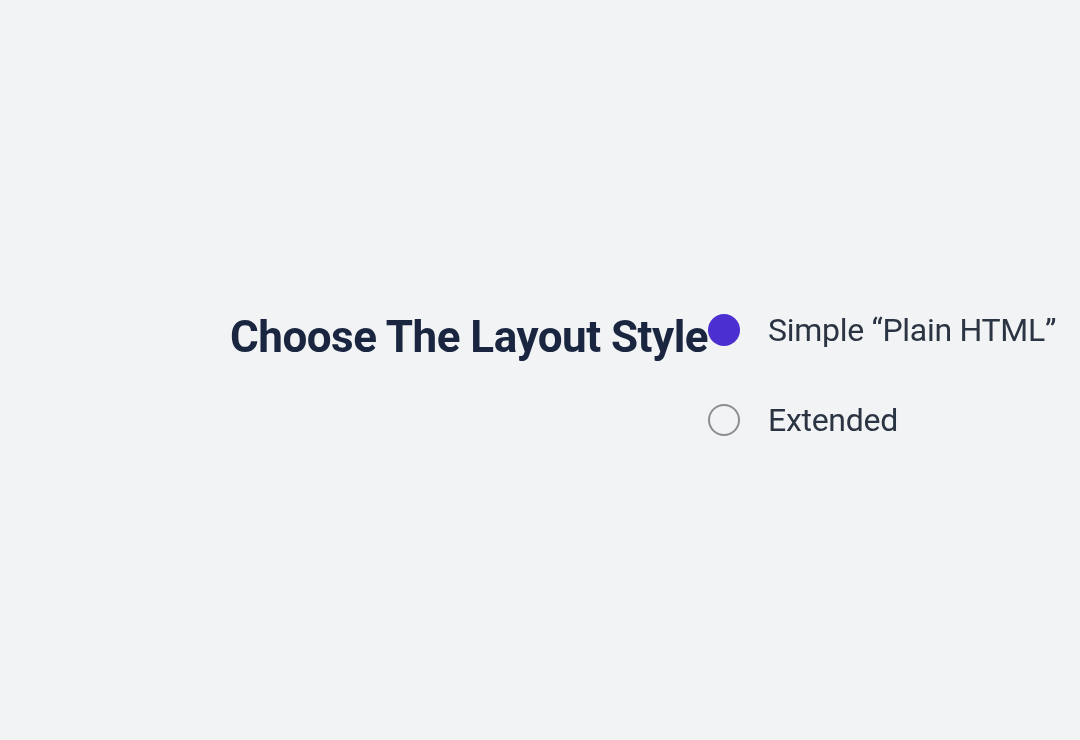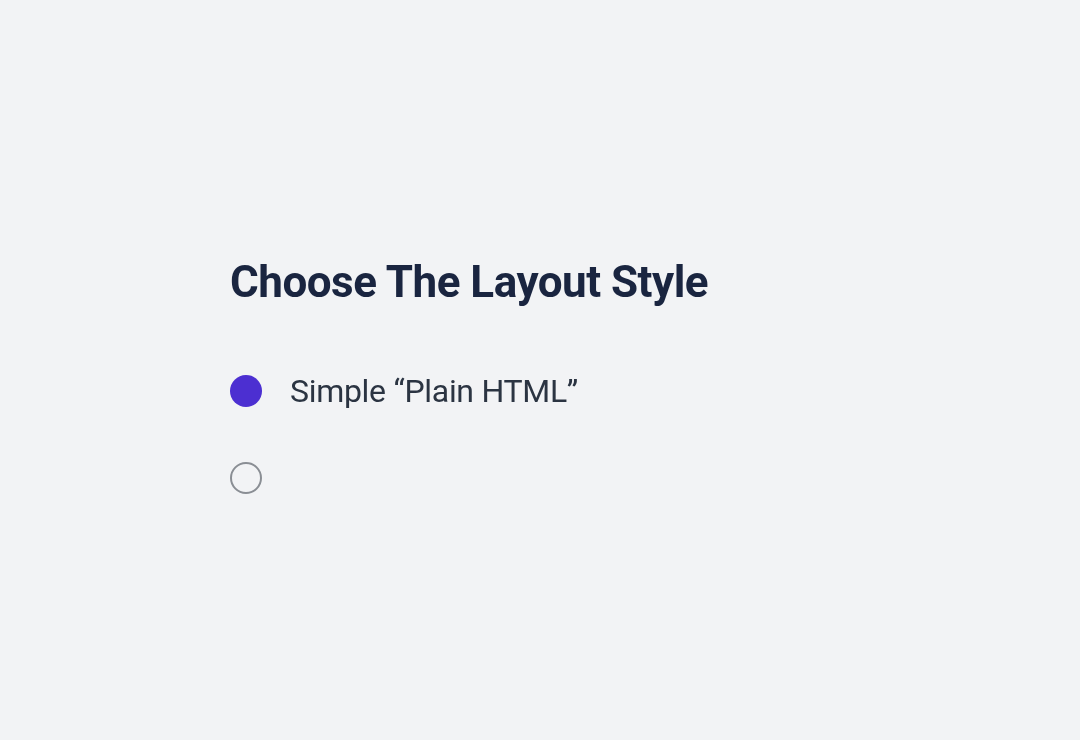--- a/index.html
+++ b/index.html
@@ -14,21 +14,20 @@
       border-radius: 28px;
       font-family: -apple-system, BlinkMacSystemFont, "Segoe UI", Roboto, Helvetica, Arial, sans-serif;
       display: flex;
       align-items: center;
       justify-content: flex-start;
       padding-left: 230px;
       padding-top: 10px;
     }
     .panel {
       display: flex;
-      flex-direction: column;
     }
     .title {
       font-size: 44px;
       font-weight: 700;
       color: #1a2540;
       margin-bottom: 64px;
       letter-spacing: -0.5px;
     }
     .radio-group {
       display: flex;
@@ -68,16 +67,17 @@
   <div class="radio-group">
 
     <div class="radio-item">
       <span class="radio-circle selected"></span>
       <span class="radio-label">Simple “Plain HTML”</span>
     </div>
 
 
     <div class="radio-item">
       <span class="radio-circle"></span>
+      <span class="radio-label">Extended</span>
     </div>
 
   </div>
 </div>
 
 </body></html>

